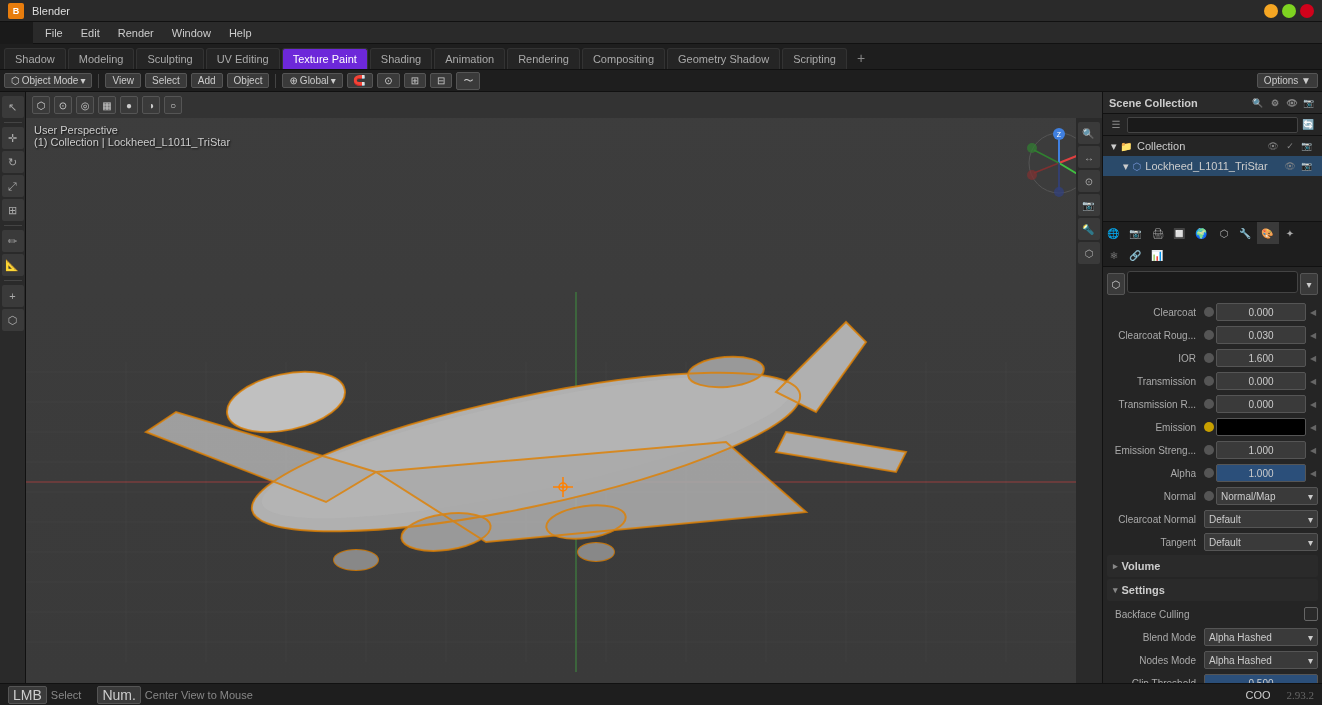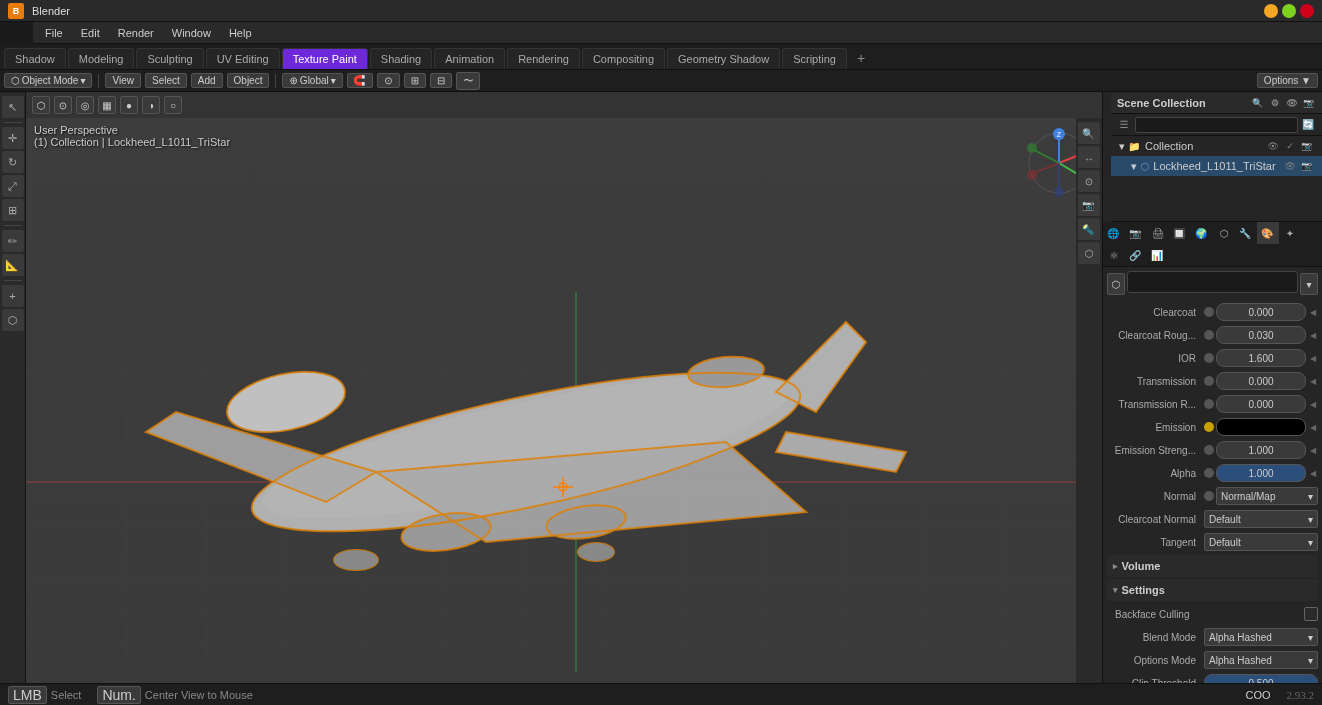--- a/index.html
+++ b/index.html
@@ -200,21 +200,20 @@
       flex-direction: column;
       border-left: 1px solid #111;
       overflow: hidden;
     }
 
     
     #outliner {
       height: 130px;
       border-bottom: 1px solid #111;
       overflow: hidden;
-      margin-left: 8px;
     }
     #outliner-header {
       height: 22px;
       background: #2a2a2a;
       display: flex; align-items: center;
       padding: 0 6px;
       font-size: 11px;
       font-weight: bold;
       color: #ccc;
       border-bottom: 1px solid #111;
@@ -296,21 +295,21 @@
       border-radius: 50%;
       background: #555;
       flex-shrink: 0;
     }
     .prop-dot.yellow { background: #c8a000; }
     .prop-value {
       flex: 1;
       height: 18px;
       background: #3a3a3a;
       border: 1px solid #555;
-      border-radius: 8px;
+      border-radius: 2px;
       display: flex; align-items: center; justify-content: center;
       font-size: 10px;
       color: #ccc;
       cursor: text;
     }
     .prop-value.black { background: #000; }
     .prop-value.blue-highlight { background: #2b4f7a; }
     .prop-arrow {
       width: 10px;
       color: #666;
@@ -802,21 +801,21 @@
 
       <div class="prop-row">
         <div class="prop-label">Blend Mode</div>
         <div class="prop-dropdown">
           <span>Alpha Hashed</span>
           <span>▾</span>
         </div>
       </div>
 
       <div class="prop-row">
-        <div class="prop-label">Options Mode</div>
+        <div class="prop-label">Nodes Mode</div>
         <div class="prop-dropdown">
           <span>Alpha Hashed</span>
           <span>▾</span>
         </div>
       </div>
 
       <div class="prop-row">
         <div class="prop-label">Clip Threshold</div>
         <div class="prop-value blue-highlight">0.500</div>
       </div>

